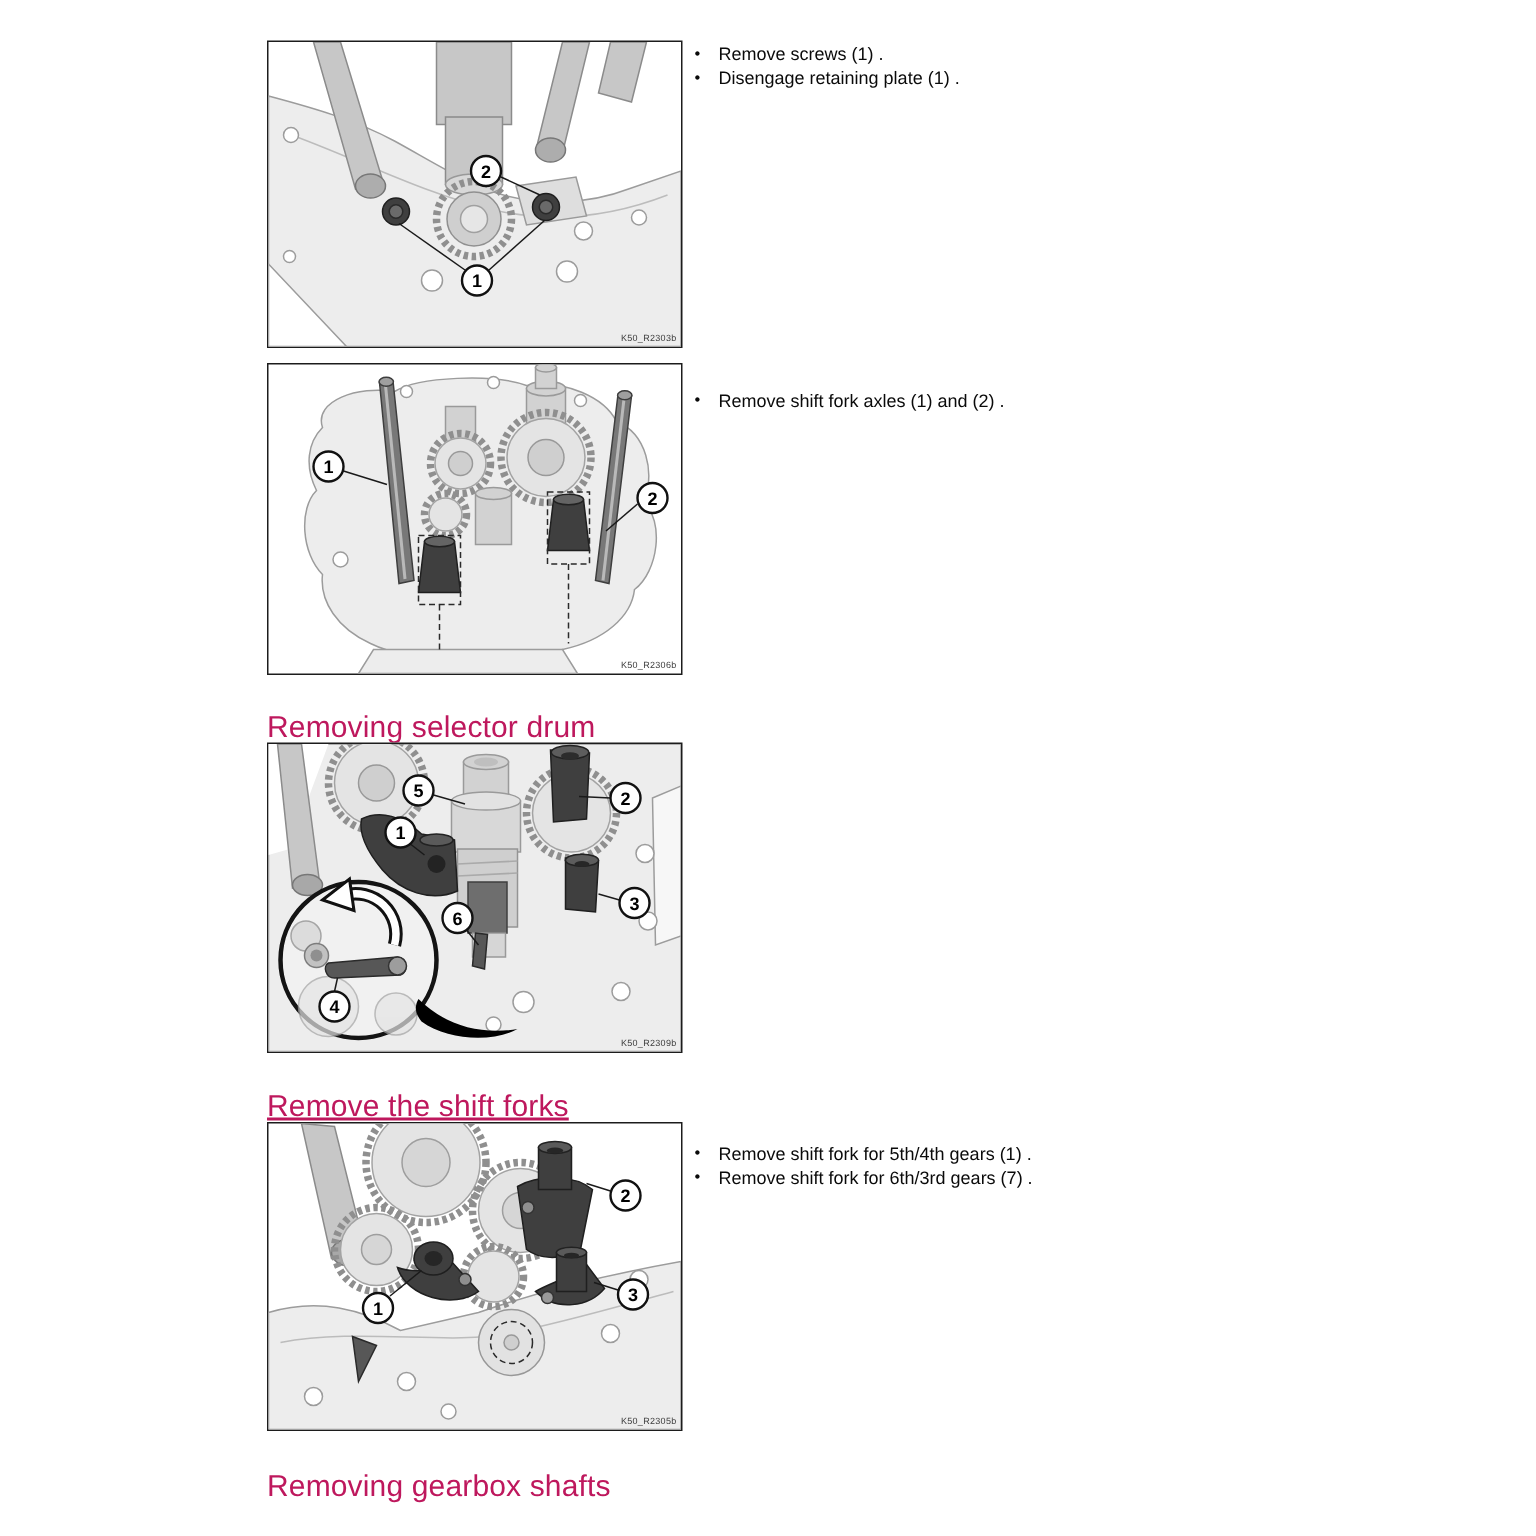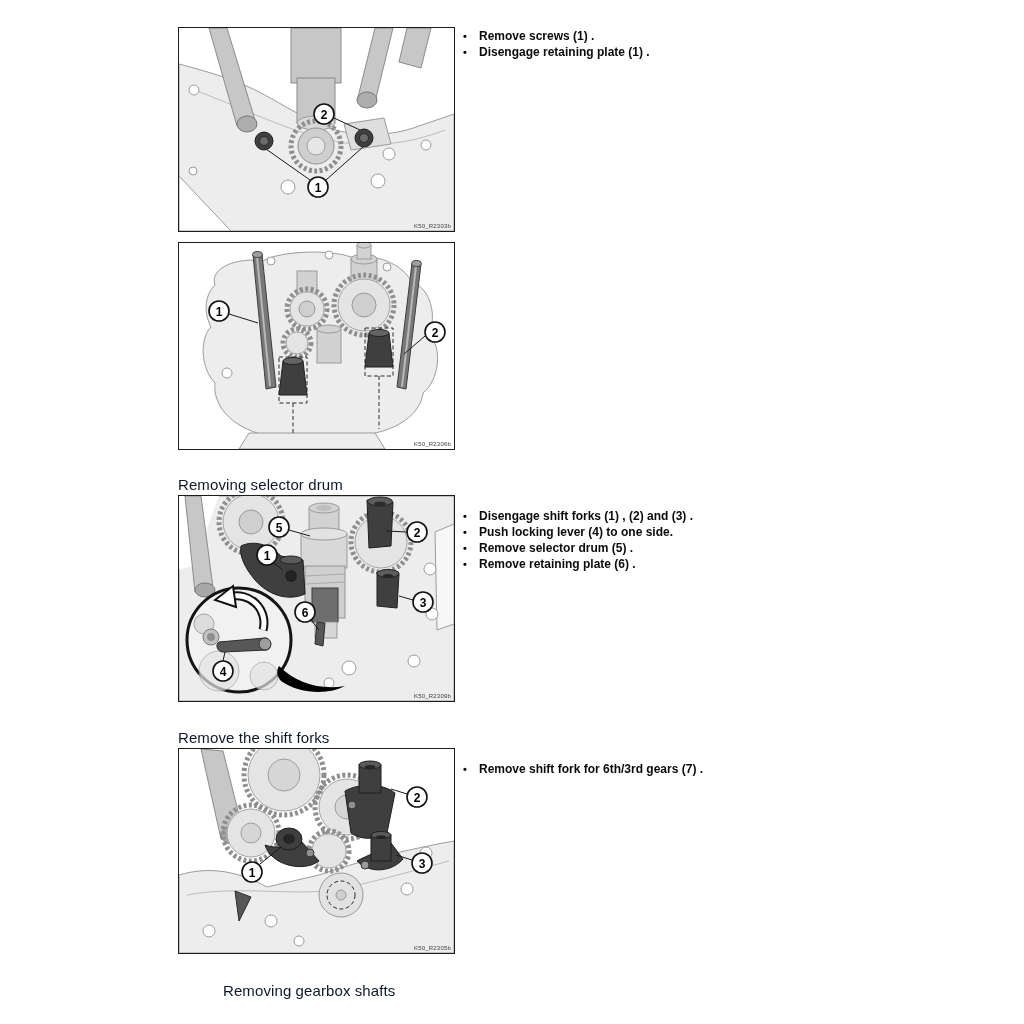--- a/index.html
+++ b/index.html
@@ -3,25 +3,25 @@
 <meta charset="utf-8">
 <style>
   html,body{margin:0;padding:0;background:#fff;}
   .page{position:relative;width:1024px;height:1024px;background:#fff;overflow:hidden;
         font-family:"Liberation Sans",sans-serif;color:#000;}
   .figbox{position:absolute;left:178px;width:277px;margin:0;border:1px solid #1c1c1c;
           background:#fff;box-sizing:border-box;}
   .figbox svg{display:block;}
   .figcode{position:absolute;right:3px;bottom:2px;font-size:6px;line-height:6px;color:#3d3d3d;
            letter-spacing:0.2px;}
-  .bullets{position:absolute;left:462px;margin:0;padding:0;list-style:none;width:560px;font-weight:bold;}
+  .bullets{position:absolute;left:462px;margin:0;padding:0;list-style:none;width:560px;}
   .bullets li{position:relative;padding-left:17px;font-size:12px;line-height:16px;color:#0a0a0a;}
   .bullets li::before{content:"•";position:absolute;left:1px;top:0;font-size:11px;}
-  .heading{position:absolute;left:178px;margin:0;font-size:15px;line-height:16px;
-           font-weight:400;color:#0f172a;letter-spacing:0.1px;text-align:right;}
+  .heading{position:absolute;left:178px;margin:0;font-size:20px;line-height:16px;
+           font-weight:400;color:#be185d;letter-spacing:0.1px;text-align:right;}
   
   .hs{fill:#ededed;stroke:#9c9c9c;stroke-width:1;}
   .hole{fill:#fff;stroke:#9c9c9c;stroke-width:1;}
   .gear{fill:#e4e4e4;stroke:#a3a3a3;stroke-width:1;}
   .teeth{fill:none;stroke:#8f8f8f;stroke-width:5;stroke-dasharray:3 2.4;}
   .hub{fill:#d2d2d2;stroke:#9a9a9a;stroke-width:1;}
   .rod{fill:#c7c7c7;stroke:#8b8b8b;stroke-width:1;}
   .drod{fill:#787878;stroke:#3e3e3e;stroke-width:1;}
   .dark{fill:#3f3f3f;stroke:#1f1f1f;stroke-width:1;}
   .dark2{fill:#575757;stroke:#2a2a2a;stroke-width:1;}
@@ -139,20 +139,23 @@
         <text class="con" x="40" y="72.5">1</text>
       </g>
       <g>
         <path class="lead" d="M246,93 L225,111"></path>
         <circle class="co" cx="256" cy="89" r="10"></circle>
         <text class="con" x="256" y="93.5">2</text>
       </g>
     </svg>
     <figcaption class="figcode">K50_R2306b</figcaption>
   </figure>
+  <ul class="bullets" style="top:259px;">
+    <li>Remove shift fork axles (1) and (2) .</li>
+  </ul>
 
   <h2 class="heading" style="top:477px;">Removing selector drum</h2>
 
   <figure class="figbox" style="top:495px;height:207px;">
     <svg width="275" height="205" viewBox="0 0 275 205">
       <g>
         <rect class="hs" x="0" y="0" width="275" height="205"></rect>
         <path fill="#ffffff" d="M0,0 L40,0 L14,70 L0,74 Z"></path>
         <path fill="#f7f7f7" stroke="#9c9c9c" d="M256,36 L275,28 L275,128 L258,134 Z"></path>
         <circle class="hole" cx="251" cy="73" r="6"></circle>
@@ -241,28 +244,22 @@
         <text class="con" x="126" y="120.5">6</text>
       </g>
       <g>
         <path class="lead" d="M44,165 L46,156"></path>
         <circle class="co" cx="44" cy="175" r="10"></circle>
         <text class="con" x="44" y="179.5">4</text>
       </g>
     </svg>
     <figcaption class="figcode">K50_R2309b</figcaption>
   </figure>
-  <ul class="bullets" style="top:508px;">
-    <li>Disengage shift forks (1) , (2) and (3) .</li>
-    <li>Push locking lever (4) to one side.</li>
-    <li>Remove selector drum (5) .</li>
-    <li>Remove retaining plate (6) .</li>
-  </ul>
-
-  <h2 class="heading" style="top:730px;">Remove the shift forks</h2>
+
+  <h2 class="heading" style="top:730px;text-decoration:underline;">Remove the shift forks</h2>
 
   <figure class="figbox" style="top:748px;height:206px;">
     <svg width="275" height="204" viewBox="0 0 275 204">
       <g>
         <path class="hs" d="M0,126 C34,116 62,124 88,138 L140,126 C180,112 230,100 275,92 L275,204 L0,204 Z"></path>
         <path fill="none" stroke="#bcbcbc" d="M8,146 C60,136 120,148 160,140 C200,132 240,120 270,112"></path>
         <circle cx="162" cy="146" r="22" fill="#e2e2e2" stroke="#989898"></circle>
         <circle class="dash" cx="162" cy="146" r="14" stroke-width="1"></circle>
         <circle cx="162" cy="146" r="5" fill="#cfcfcf" stroke="#999999"></circle>
         <circle class="hole" cx="30" cy="182" r="6"></circle>
@@ -322,18 +319,19 @@
       </g>
       <g>
         <path class="lead" d="M233,111 L217,106"></path>
         <circle class="co" cx="243" cy="114" r="10"></circle>
         <text class="con" x="243" y="118.5">3</text>
       </g>
     </svg>
     <figcaption class="figcode">K50_R2305b</figcaption>
   </figure>
   <ul class="bullets" style="top:761px;">
+    <li>Remove shift fork for 5th/4th gears (1) .</li>
     <li>Remove shift fork for 6th/3rd gears (7) .</li>
   </ul>
 
-  <h2 class="heading" style="top:983px;margin-left:45px;">Removing gearbox shafts</h2>
+  <h2 class="heading" style="top:983px;">Removing gearbox shafts</h2>
 
 </div>
 
 </body></html>

